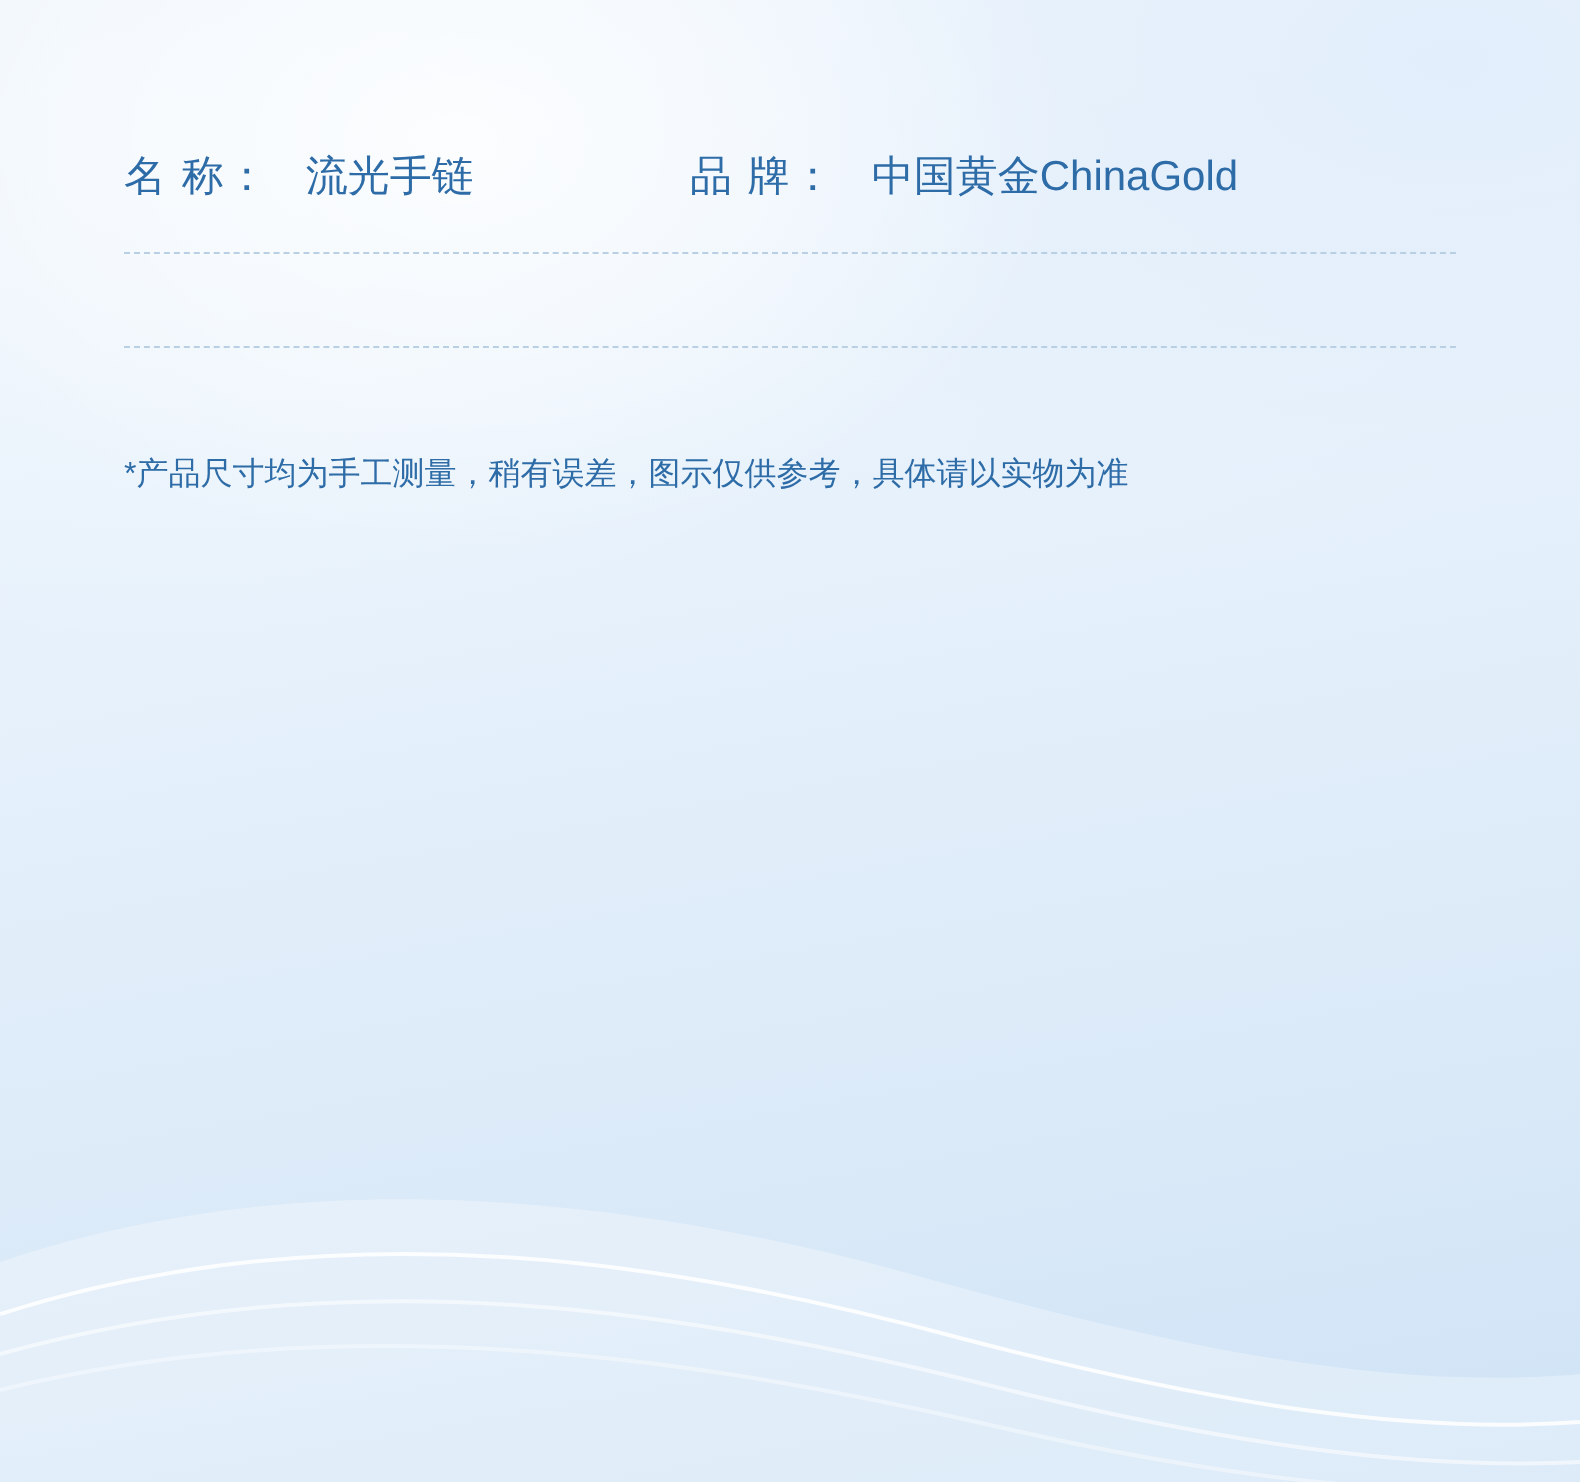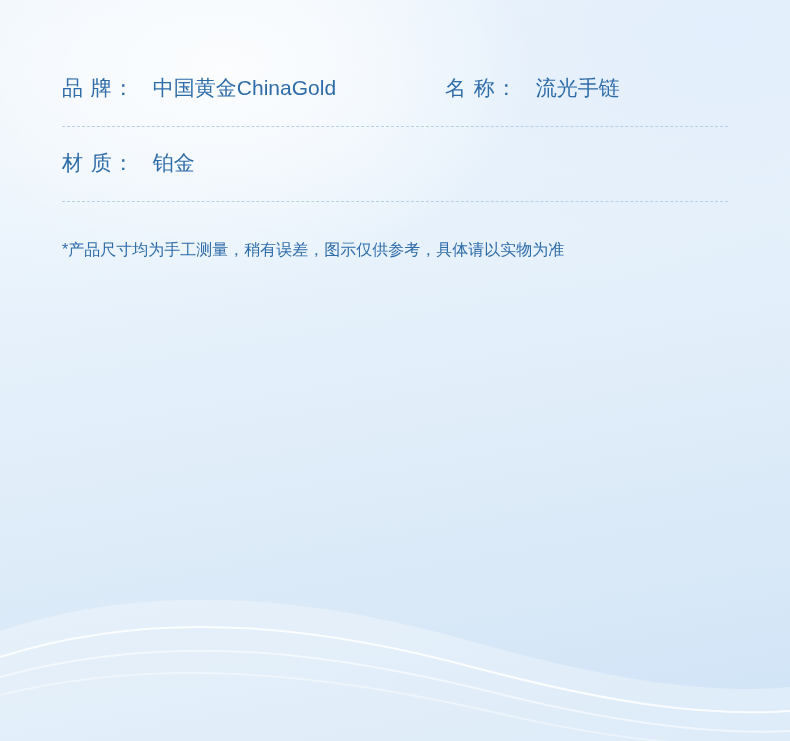--- a/index.html
+++ b/index.html
@@ -82,54 +82,51 @@
   .note-main {
     color: #2e6ca8;
     font-size: 17px;
     line-height: 30px;
     max-width: 670px;
   }
   .note-sub {
     color: #2e6ca8;
     font-size: 16px;
     line-height: 28px;
+    margin-top: 16px;
   }
 </style>
 </head>
 <body>
 
 <div id="page">
 
   <div class="topglow"></div>
 
   <svg class="swoosh" viewBox="0 0 790 260" preserveAspectRatio="none">
     <path d="M0,150 C160,96 330,120 470,160 C600,196 700,214 790,206 L790,260 L0,260 Z" fill="rgba(255,255,255,0.30)"></path>
     <path d="M0,176 C170,122 340,150 480,188 C610,222 706,236 790,230" fill="none" stroke="rgba(255,255,255,0.85)" stroke-width="2"></path>
     <path d="M0,196 C180,146 350,176 496,212 C616,242 710,254 790,250" fill="none" stroke="rgba(255,255,255,0.55)" stroke-width="2"></path>
     <path d="M0,214 C180,170 360,200 506,234 C620,260 714,268 790,264" fill="none" stroke="rgba(255,255,255,0.40)" stroke-width="2"></path>
   </svg>
 
   <div class="content">
 
     <div class="spec-row rule">
+      <div class="cell right">
+        <span class="label">名 称：</span>
+        <span class="value">流光手链</span>
+      </div>
       <div class="cell left">
         <span class="label">品 牌：</span>
         <span class="value">中国黄金ChinaGold</span>
       </div>
-      <div class="cell right">
-        <span class="label">名 称：</span>
-        <span class="value">流光手链</span>
-      </div>
     </div>
 
     <div class="spec-row rule">
-      <div class="cell left">
-        <span class="label">材 质：</span>
-        <span class="value">铂金</span>
-      </div>
     </div>
 
 
     <div class="notes">
       <div class="note-sub">*产品尺寸均为手工测量，稍有误差，图示仅供参考，具体请以实物为准</div>
     </div>
 
   </div>
 </div>
 

